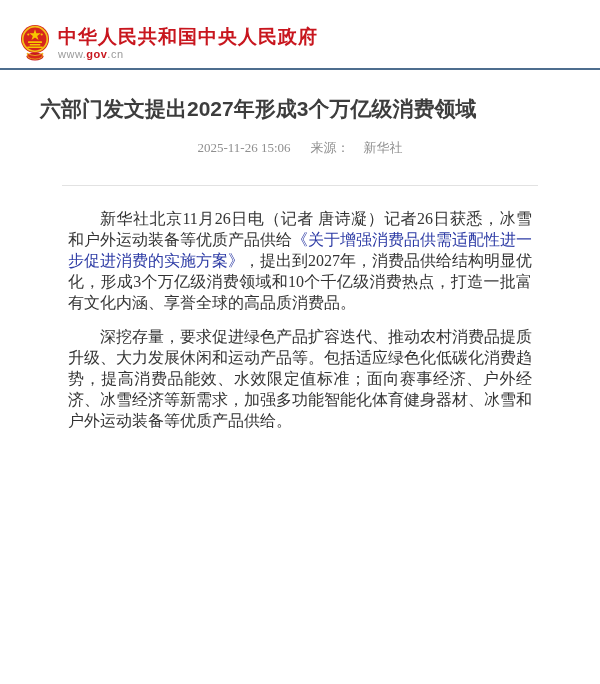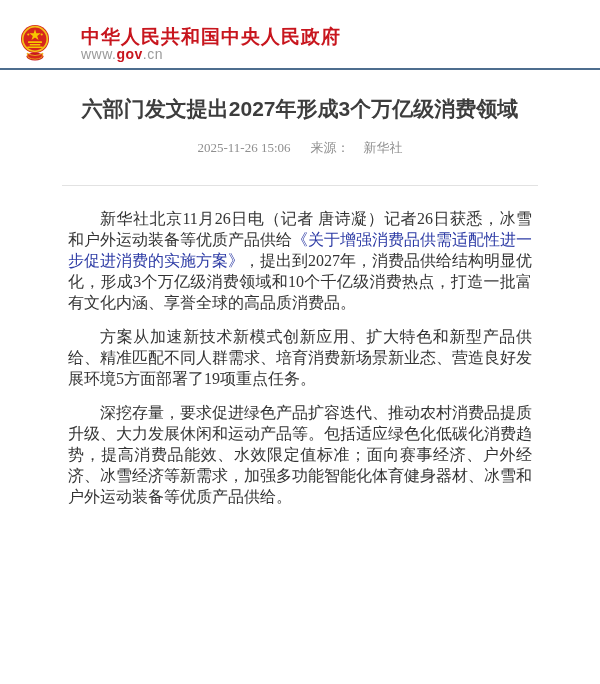--- a/index.html
+++ b/index.html
@@ -14,21 +14,20 @@
     min-height: 684px;
     background: #ffffff;
     overflow: hidden;
   }
 
   
   .masthead {
     display: flex;
     align-items: center;
     padding: 24px 20px 6px 20px;
-    gap: 23px;
   }
   .emblem {
     width: 30px;
     height: 38px;
     margin-right: 8px;
     flex: 0 0 auto;
     display: inline-block;
   }
   .site-title-block {
     display: flex;
@@ -38,42 +37,42 @@
   .site-name {
     font-family: "Liberation Sans", "DejaVu Sans", sans-serif;
     font-weight: bold;
     font-size: 19px;
     letter-spacing: 1px;
     color: #c8161e;
     line-height: 22px;
   }
   .site-url {
     font-family: "Liberation Sans", "DejaVu Sans", sans-serif;
-    font-size: 14px;
+    font-size: 11px;
     color: #9a9a9a;
     line-height: 13px;
     letter-spacing: 0.5px;
   }
   .site-url .gov {
     color: #c8161e;
     font-weight: bold;
   }
   .header-rule {
     height: 2px;
     background: #4d6d8e;
     width: 100%;
   }
 
   
   .article-title {
     font-family: "Liberation Sans", "DejaVu Sans", sans-serif;
     font-weight: bold;
     font-size: 21px;
     color: #3d3d3d;
-    text-align: center;
+    text-align: left;
     margin: 25px 40px 16px 40px;
     line-height: 28px;
   }
   .meta {
     text-align: center;
     font-family: "Liberation Serif", "DejaVu Serif", serif;
     font-size: 13px;
     color: #8f8f8f;
     margin-bottom: 28px;
   }
@@ -135,20 +134,19 @@
     <h1 class="article-title">六部门发文提出2027年形成3个万亿级消费领域</h1>
 
     <div class="meta">
       <span>2025-11-26 15:06</span><span class="src-label">来源：</span><span class="src-name">新华社</span>
     </div>
 
     <div class="meta-rule"></div>
 
     <div class="body-text">
       <p><span>新华社北京11月26日电（记者 唐诗凝）记者26日获悉，冰雪和户外运动装备等优质产品供给</span><a class="doc-link">《关于增强消费品供需适配性进一步促进消费的实施方案》</a><span>，提出到2027年，消费品供给结构明显优化，形成3个万亿级消费领域和10个千亿级消费热点，打造一批富有文化内涵、享誉全球的高品质消费品。</span></p>
-      <p>方案从加速新技术新模式创新应用、扩大特色和新型产品供给、精准匹配不同人群需求、培育消费新场景新业态、营造良好发展环境5方面部署了19项重点任务。</p>
       <p>深挖存量，要求促进绿色产品扩容迭代、推动农村消费品提质升级、大力发展休闲和运动产品等。包括适应绿色化低碳化消费趋势，提高消费品能效、水效限定值标准；面向赛事经济、户外经济、冰雪经济等新需求，加强多功能智能化体育健身器材、冰雪和户外运动装备等优质产品供给。</p>
 
     </div>
 
   </main>
 
 </div>
 
 </body></html>

